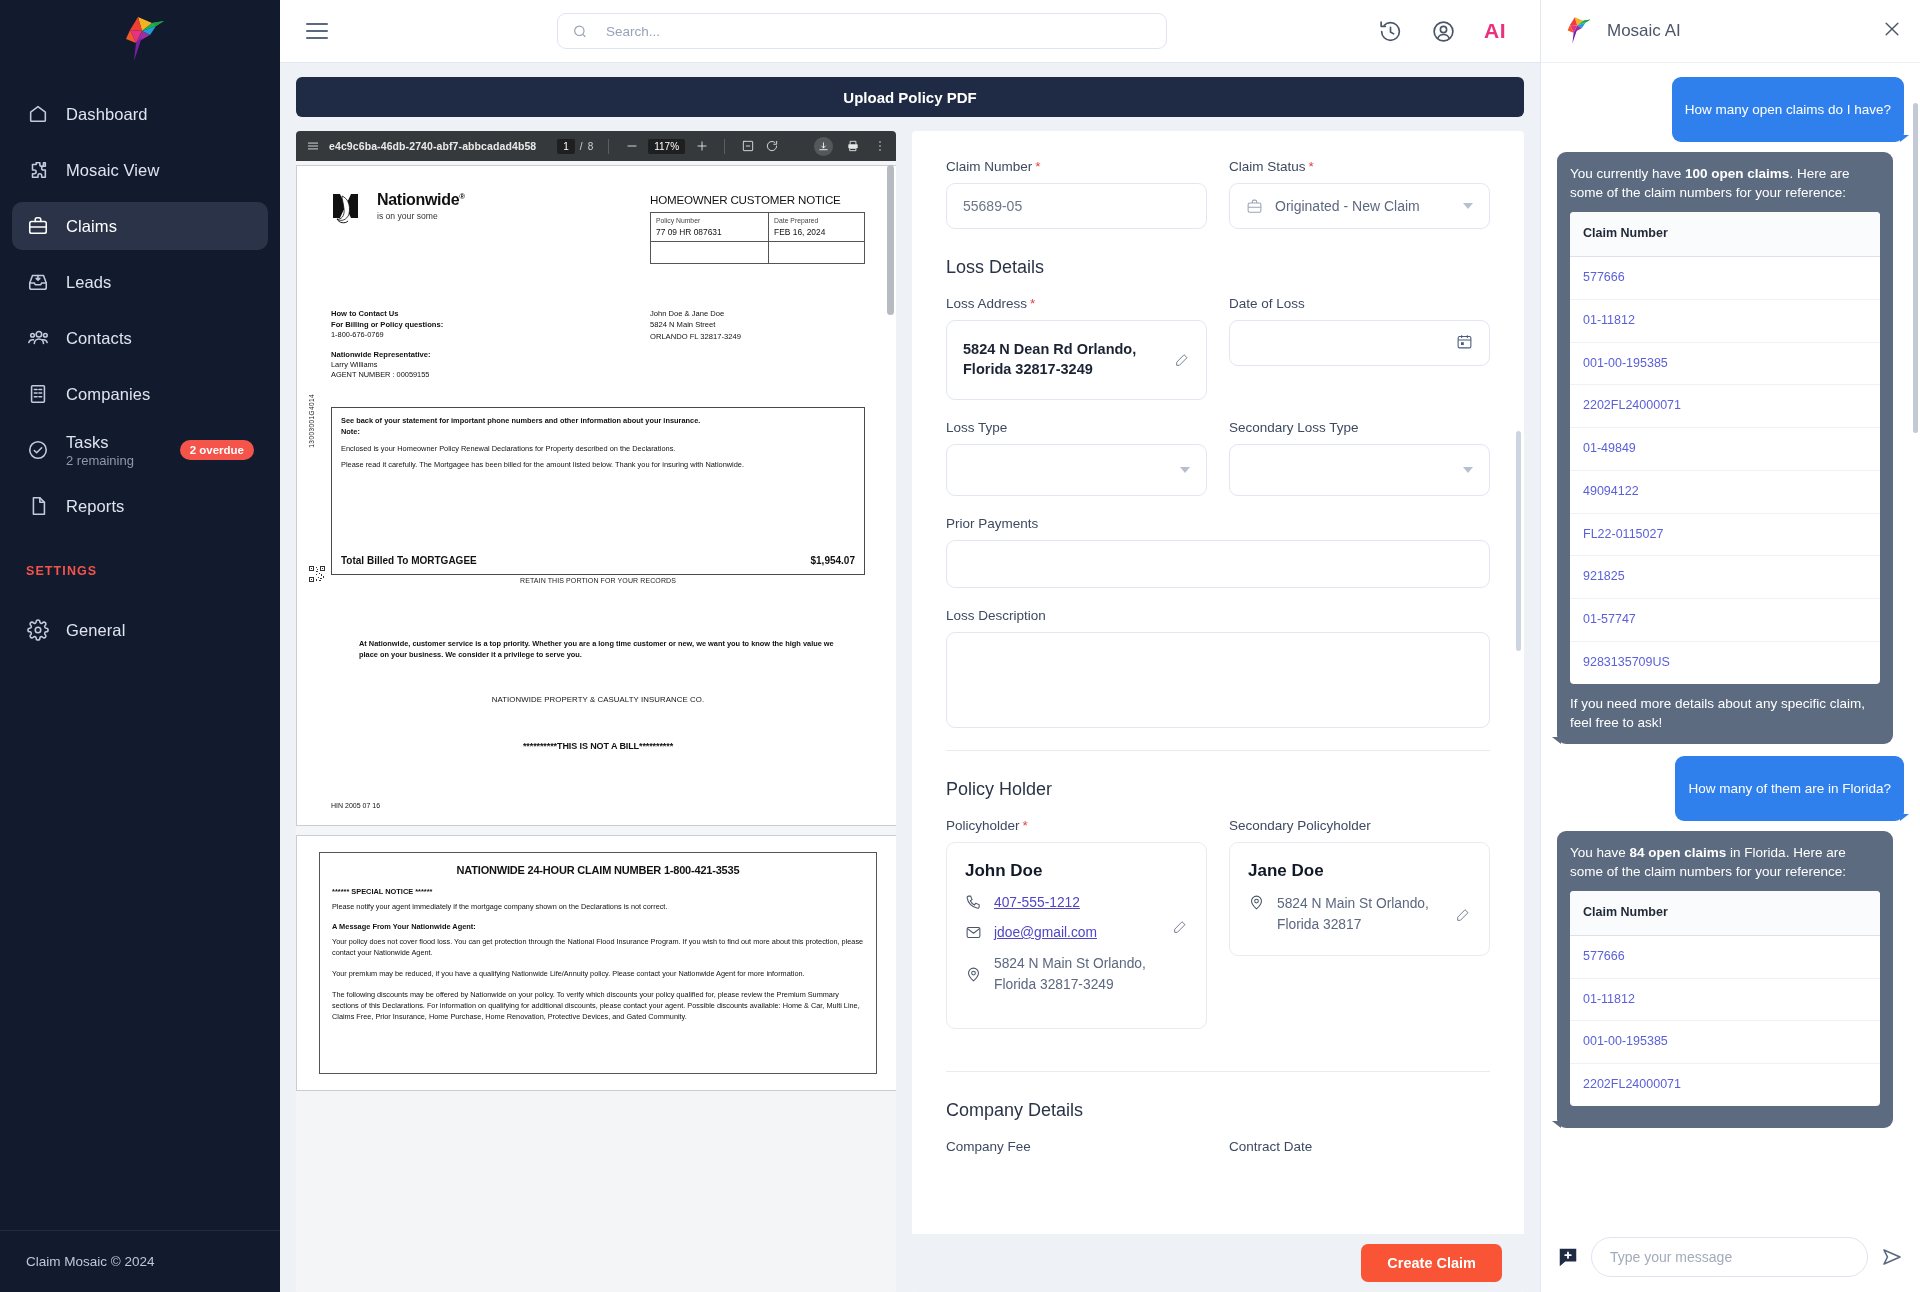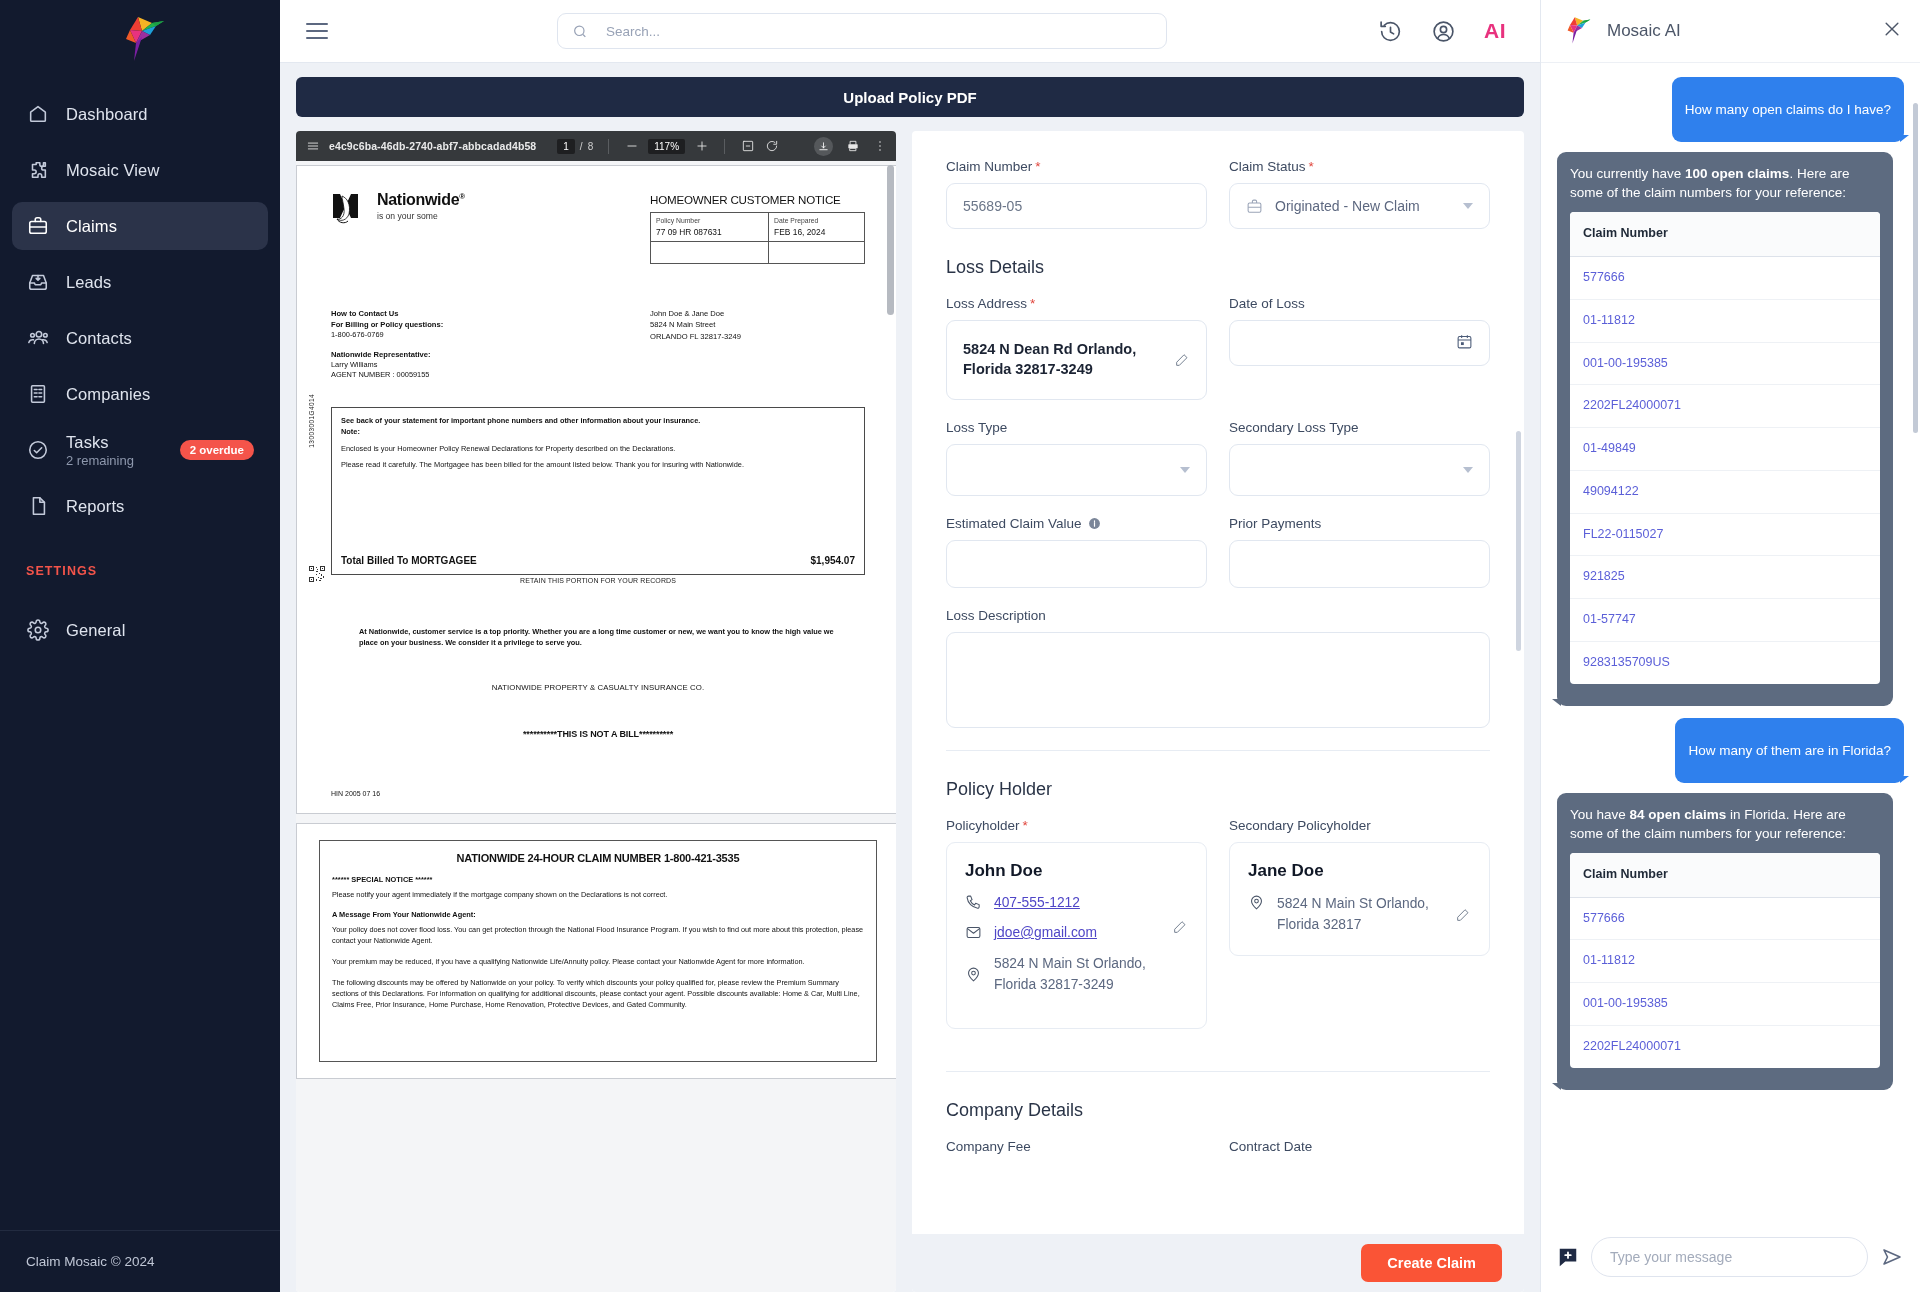--- a/index.html
+++ b/index.html
@@ -129,21 +129,21 @@
   .nw-contact .b { font-weight: bold; font-size: 7.6px; }
   .nw-addr { width: 215px; font-size: 7.6px; line-height: 1.5; }
   .nw-note {
     border: 1px solid #4a4a4a; margin-top: 26px; padding: 8px 9px 6px 9px;
     height: 168px; display: flex; flex-direction: column;
   }
   .nw-note .hdr { font-weight: bold; font-size: 7.4px; }
   .nw-note p { margin-top: 6px; font-size: 7.4px; }
   .nw-total { margin-top: auto; display: flex; justify-content: space-between; font-weight: bold; font-size: 10px; }
   .nw-retain { text-align: center; font-size: 7px; letter-spacing: .1px; margin-top: 1px; color: #222; }
-  .nw-para { margin-top: 40px; padding: 0 28px; font-weight: bold; font-size: 7.4px; line-height: 1.5; }
+  .nw-para { margin-top: 52px; padding: 0 28px; font-weight: bold; font-size: 7.4px; line-height: 1.5; }
   .nw-center { text-align: center; font-size: 7.8px; margin-top: 34px; letter-spacing: .1px;}
   .nw-bill { text-align: center; font-size: 9px; font-weight: bold; margin-top: 34px; letter-spacing: -.1px;}
   .nw-hin { font-size: 7px; margin-top: 48px; }
   .vtext {
     position: absolute; left: 10px; top: 228px; font-size: 6.5px;
     writing-mode: vertical-rl; transform: rotate(180deg); letter-spacing: .4px; color: #222;
   }
   .qr { position: absolute; left: 12px; top: 400px; width: 16px; height: 16px; }
   .p2-title { text-align: center; font-weight: bold; font-size: 11px; letter-spacing: -.2px; margin-bottom: 8px; }
   .p2-box { border: 1px solid #555; padding: 10px 12px; }
@@ -714,30 +714,20 @@
                 <div class="finput sel" style="height:52px">
                   <span></span>
                   <span class="caret"></span>
                 </div>
               </div>
             </div>
 
             <div class="row2">
               <div class="fg">
                 <div class="flabel">
-                  <span>Estimated Claim Value</span>
-                  <svg style="width:13px;height:13px;margin-left:3px" viewBox="0 0 24 24">
-                      <circle cx="12" cy="12" r="10" fill="#7b8699"></circle>
-                      <path d="M12 10v7M12 7v1.5" stroke="#fff" stroke-width="2.2" stroke-linecap="round"></path>
-                    </svg>
-                </div>
-                <div class="finput" style="height:48px"></div>
-              </div>
-              <div class="fg">
-                <div class="flabel">
                     <span>Prior Payments</span>
                   </div>
                 <div class="finput" style="height:48px"></div>
               </div>
             </div>
 
             <div class="fg">
               <div class="flabel">
                   <span>Loss Description</span>
                 </div>
@@ -864,20 +854,21 @@
           <div class="td">01-11812</div>
           <div class="td">001-00-195385</div>
           <div class="td">2202FL24000071</div>
           <div class="td">01-49849</div>
           <div class="td">49094122</div>
           <div class="td">FL22-0115027</div>
           <div class="td">921825</div>
           <div class="td">01-57747</div>
           <div class="td">9283135709US</div>
         </div>
+        <div>If you need more details about any specific claim, feel free to ask!</div>
       </div>
 
       <div class="msg-user">How many of them are in Florida?</div>
 
       <div class="msg-bot">
         <span>You have </span><b>84 open claims</b><span> in Florida. Here are some of the claim numbers for your reference:</span>
         <div class="claim-table">
           <div class="th">Claim Number</div>
           <div class="td">577666</div>
           <div class="td">01-11812</div>

